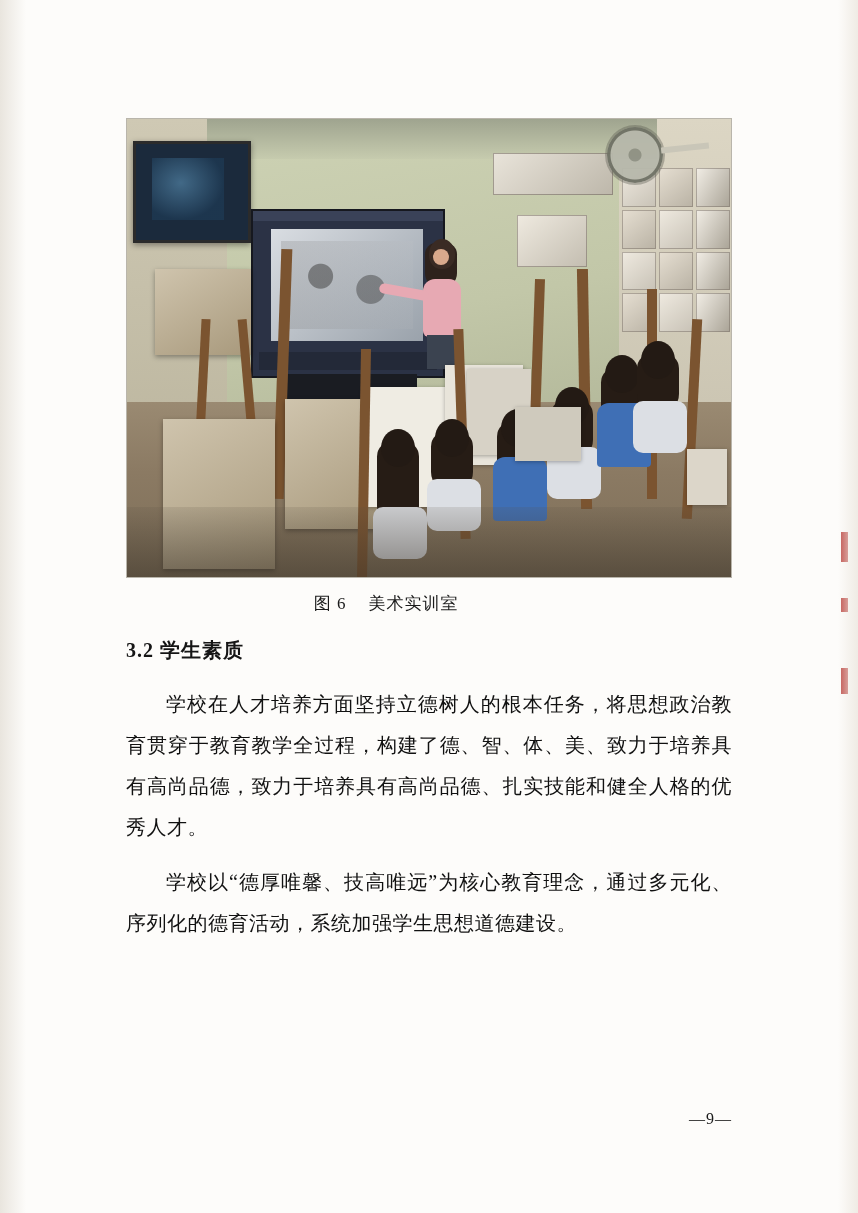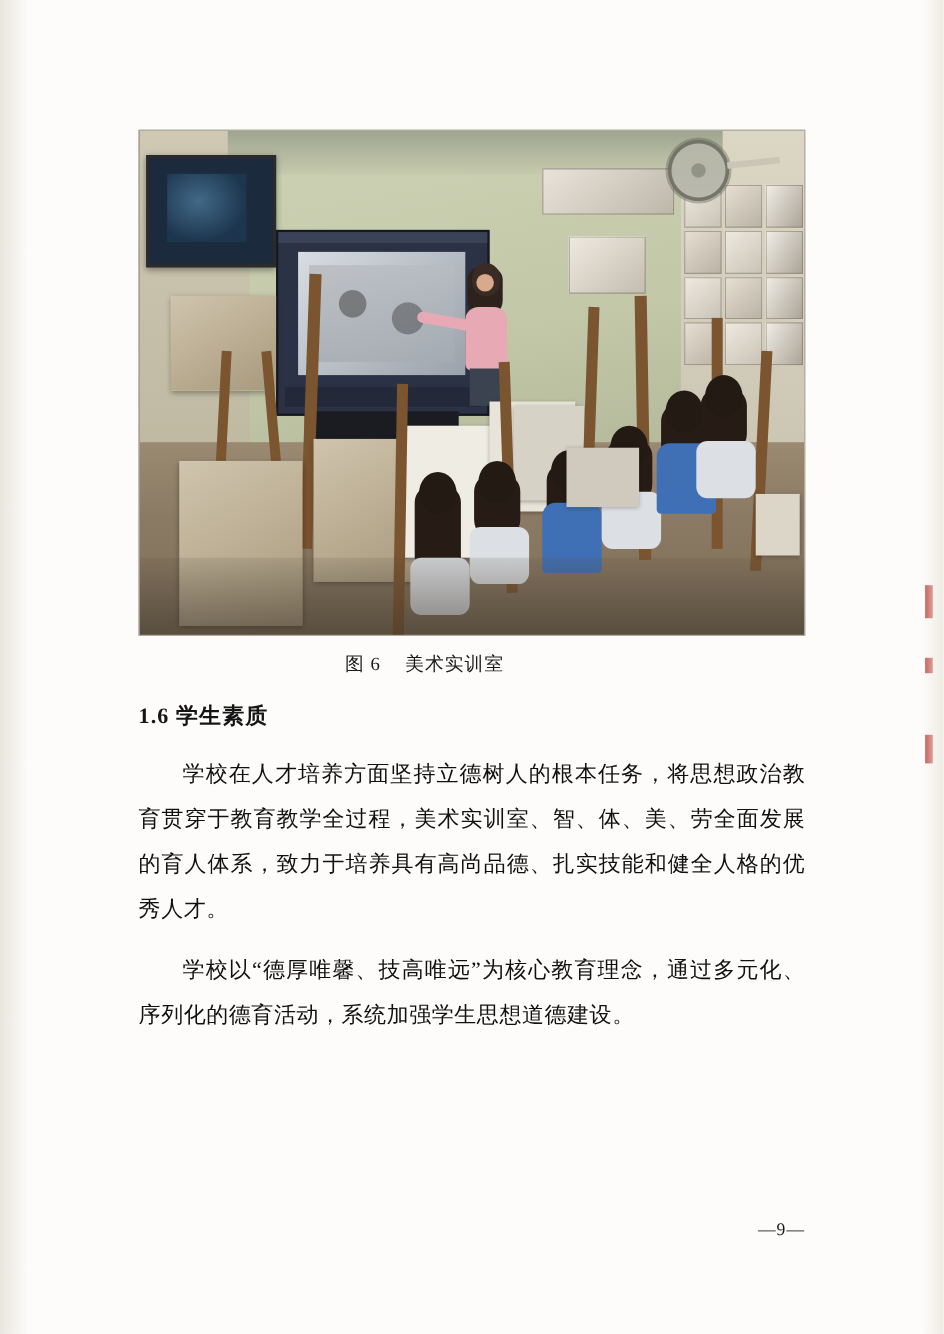--- a/index.html
+++ b/index.html
@@ -352,21 +352,21 @@
         <div class="paper" style="left:388px; top:288px; width:66px; height:54px; background:#cfcabd;"></div>
         <div class="paper" style="left:560px; top:330px; width:40px; height:56px; background:#dcd6c9;"></div>
         <div class="floor-front"></div>
       </div>
       <figcaption class="caption">
         <span>图 6</span><span class="gap"></span><span>美术实训室</span>
       </figcaption>
     </figure>
 
 
-    <h3 class="h3">1.6 学生素质</h3>
-    <p class="body">学校在人才培养方面坚持立德树人的根本任务，将思想政治教育贯穿于教育教学全过程，美术实训室、智、体、美、劳全面发展的育人体系，致力于培养具有高尚品德、扎实技能和健全人格的优秀人才。</p>
+    <h3 class="h3">3.2 学生素质</h3>
+    <p class="body">学校在人才培养方面坚持立德树人的根本任务，将思想政治教育贯穿于教育教学全过程，构建了德、智、体、美、致力于培养具有高尚品德，致力于培养具有高尚品德、扎实技能和健全人格的优秀人才。</p>
 
     <p class="body">学校以“德厚唯馨、技高唯远”为核心教育理念，通过多元化、序列化的德育活动，系统加强学生思想道德建设。</p>
 
   </div>
 
   <div class="pagenum">—9—</div>
 </div>
 
 </body></html>

